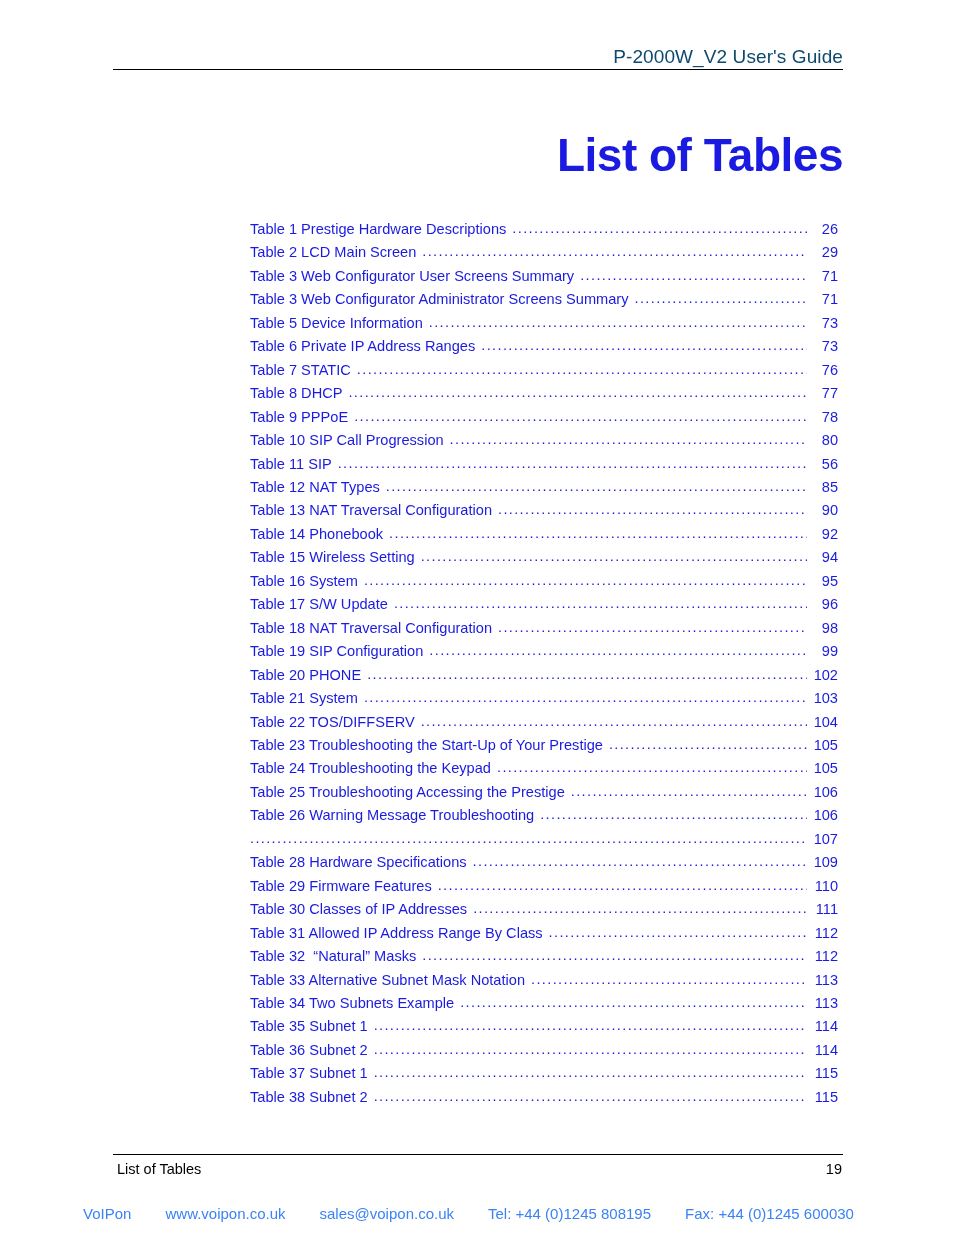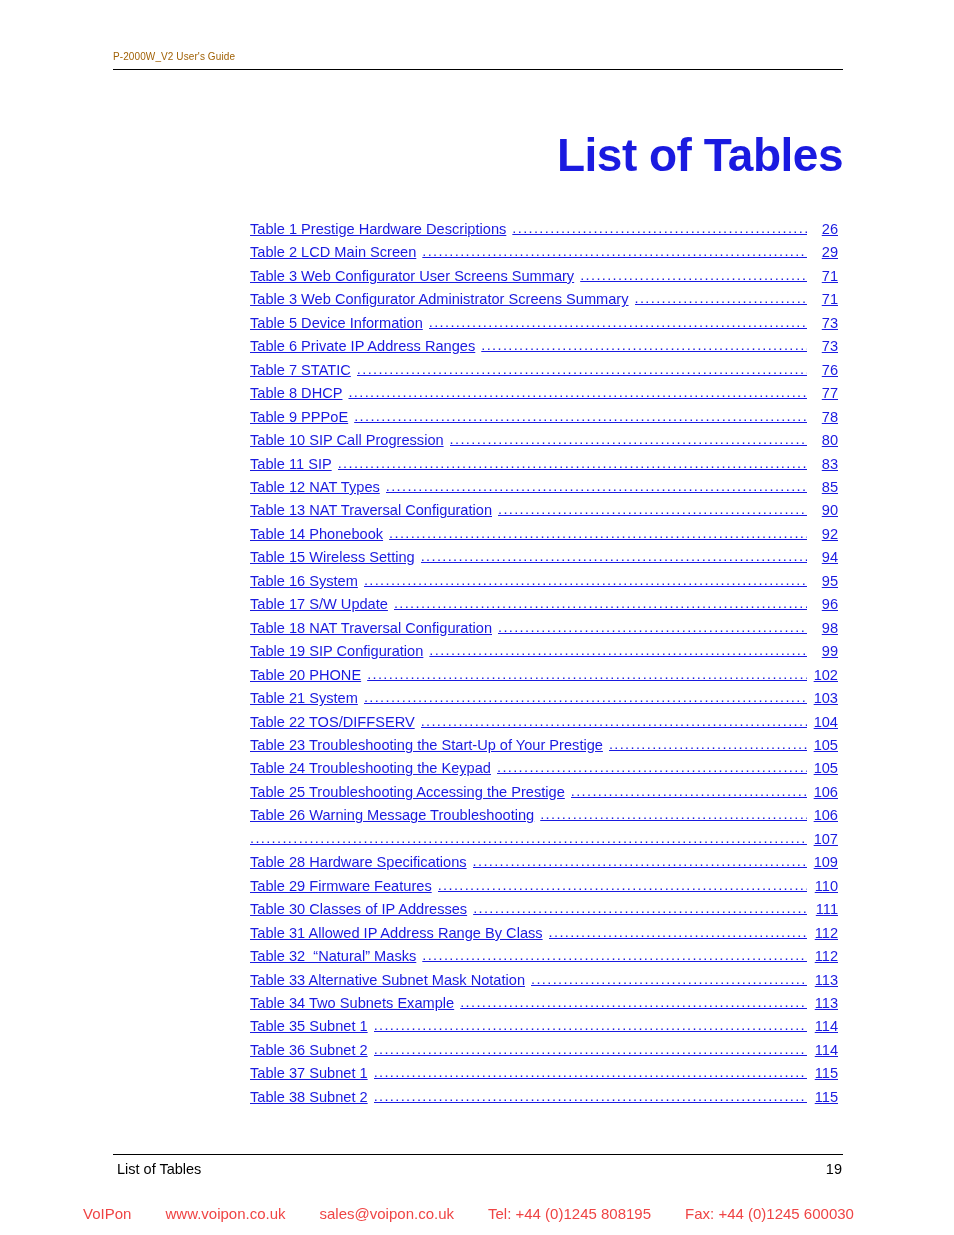--- a/index.html
+++ b/index.html
@@ -17,23 +17,24 @@
   }
 
   
   #page-header {
     position: absolute;
     left: 113px;
     top: 48px;
     width: 730px;
   }
   #page-header .header-text {
-    font-size: 10px;
+    text-align: right;
+    font-size: 19px;
     line-height: 18px;
-    color: #a16207;
+    color: #0c4a6e;
     letter-spacing: 0.1px;
     white-space: pre;
   }
   #page-header .header-rule {
     margin-top: 3px;
     border-bottom: 1.6px solid #000;
     width: 100%;
   }
 
   
@@ -58,21 +59,20 @@
     top: 218px;
     width: 588px;
   }
   .lot-entry {
     display: flex;
     align-items: flex-end;
     font-size: 14.6px;
     line-height: 23.45px;
     color: #1a1ae0;
     white-space: pre;
-    text-decoration: underline;
   }
   .lot-label {
     flex: 0 0 auto;
     padding-right: 6px;
   }
   .lot-leader {
     flex: 1 1 auto;
     overflow: hidden;
     white-space: nowrap;
     color: #1a1ae0;
@@ -116,21 +116,21 @@
   #vendor-strip {
     position: absolute;
     left: 0;
     top: 1203px;
     width: 954px;
     display: flex;
     justify-content: center;
     align-items: baseline;
     font-size: 15px;
     line-height: 22px;
-    color: #ef4444;
+    color: #3b82f6;
     white-space: pre;
     text-align: right;
   }
   #vendor-strip .vendor-item { margin: 0 17px; }
   #vendor-strip .vendor-name { margin-left: 0; margin-right: 17px; }
 </style>
 </head>
 <body>
 
 <div id="page-header">
@@ -144,21 +144,21 @@
     <div class="lot-entry"><span class="lot-label">Table 1 Prestige Hardware Descriptions</span><span class="lot-leader">...........................................................................................................................................................</span><span class="lot-page">26</span></div>
     <div class="lot-entry"><span class="lot-label">Table 2 LCD Main Screen</span><span class="lot-leader">...........................................................................................................................................................</span><span class="lot-page">29</span></div>
     <div class="lot-entry"><span class="lot-label">Table 3 Web Configurator User Screens Summary</span><span class="lot-leader">...........................................................................................................................................................</span><span class="lot-page">71</span></div>
     <div class="lot-entry"><span class="lot-label">Table 3 Web Configurator Administrator Screens Summary</span><span class="lot-leader">...........................................................................................................................................................</span><span class="lot-page">71</span></div>
     <div class="lot-entry"><span class="lot-label">Table 5 Device Information</span><span class="lot-leader">...........................................................................................................................................................</span><span class="lot-page">73</span></div>
     <div class="lot-entry"><span class="lot-label">Table 6 Private IP Address Ranges</span><span class="lot-leader">...........................................................................................................................................................</span><span class="lot-page">73</span></div>
     <div class="lot-entry"><span class="lot-label">Table 7 STATIC</span><span class="lot-leader">...........................................................................................................................................................</span><span class="lot-page">76</span></div>
     <div class="lot-entry"><span class="lot-label">Table 8 DHCP</span><span class="lot-leader">...........................................................................................................................................................</span><span class="lot-page">77</span></div>
     <div class="lot-entry"><span class="lot-label">Table 9 PPPoE</span><span class="lot-leader">...........................................................................................................................................................</span><span class="lot-page">78</span></div>
     <div class="lot-entry"><span class="lot-label">Table 10 SIP Call Progression</span><span class="lot-leader">...........................................................................................................................................................</span><span class="lot-page">80</span></div>
-    <div class="lot-entry"><span class="lot-label">Table 11 SIP</span><span class="lot-leader">...........................................................................................................................................................</span><span class="lot-page">83</span></div>
+    <div class="lot-entry"><span class="lot-label">Table 11 SIP</span><span class="lot-leader">...........................................................................................................................................................</span><span class="lot-page">56</span></div>
     <div class="lot-entry"><span class="lot-label">Table 12 NAT Types</span><span class="lot-leader">...........................................................................................................................................................</span><span class="lot-page">85</span></div>
     <div class="lot-entry"><span class="lot-label">Table 13 NAT Traversal Configuration</span><span class="lot-leader">...........................................................................................................................................................</span><span class="lot-page">90</span></div>
     <div class="lot-entry"><span class="lot-label">Table 14 Phonebook</span><span class="lot-leader">...........................................................................................................................................................</span><span class="lot-page">92</span></div>
     <div class="lot-entry"><span class="lot-label">Table 15 Wireless Setting</span><span class="lot-leader">...........................................................................................................................................................</span><span class="lot-page">94</span></div>
     <div class="lot-entry"><span class="lot-label">Table 16 System</span><span class="lot-leader">...........................................................................................................................................................</span><span class="lot-page">95</span></div>
     <div class="lot-entry"><span class="lot-label">Table 17 S/W Update</span><span class="lot-leader">...........................................................................................................................................................</span><span class="lot-page">96</span></div>
     <div class="lot-entry"><span class="lot-label">Table 18 NAT Traversal Configuration</span><span class="lot-leader">...........................................................................................................................................................</span><span class="lot-page">98</span></div>
     <div class="lot-entry"><span class="lot-label">Table 19 SIP Configuration</span><span class="lot-leader">...........................................................................................................................................................</span><span class="lot-page">99</span></div>
     <div class="lot-entry"><span class="lot-label">Table 20 PHONE</span><span class="lot-leader">...........................................................................................................................................................</span><span class="lot-page">102</span></div>
     <div class="lot-entry"><span class="lot-label">Table 21 System</span><span class="lot-leader">...........................................................................................................................................................</span><span class="lot-page">103</span></div>

